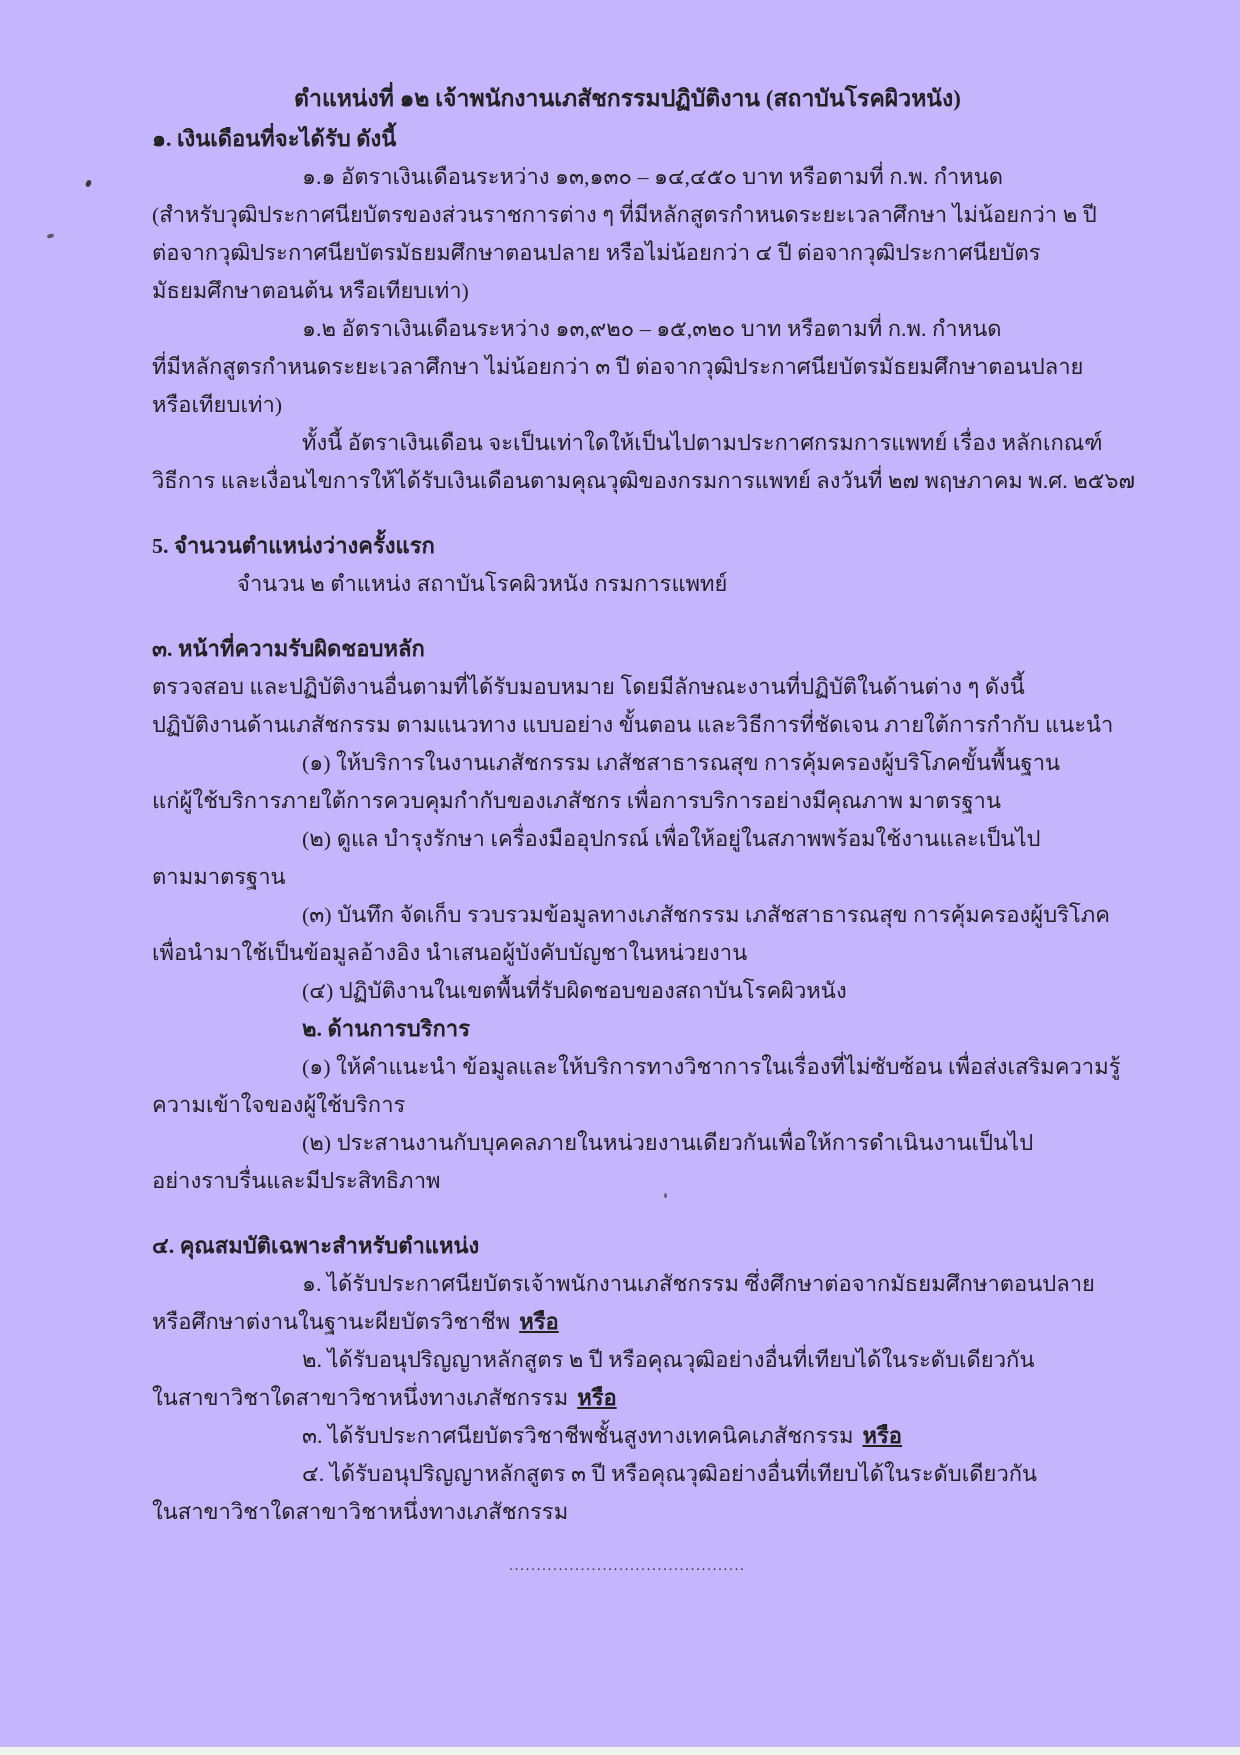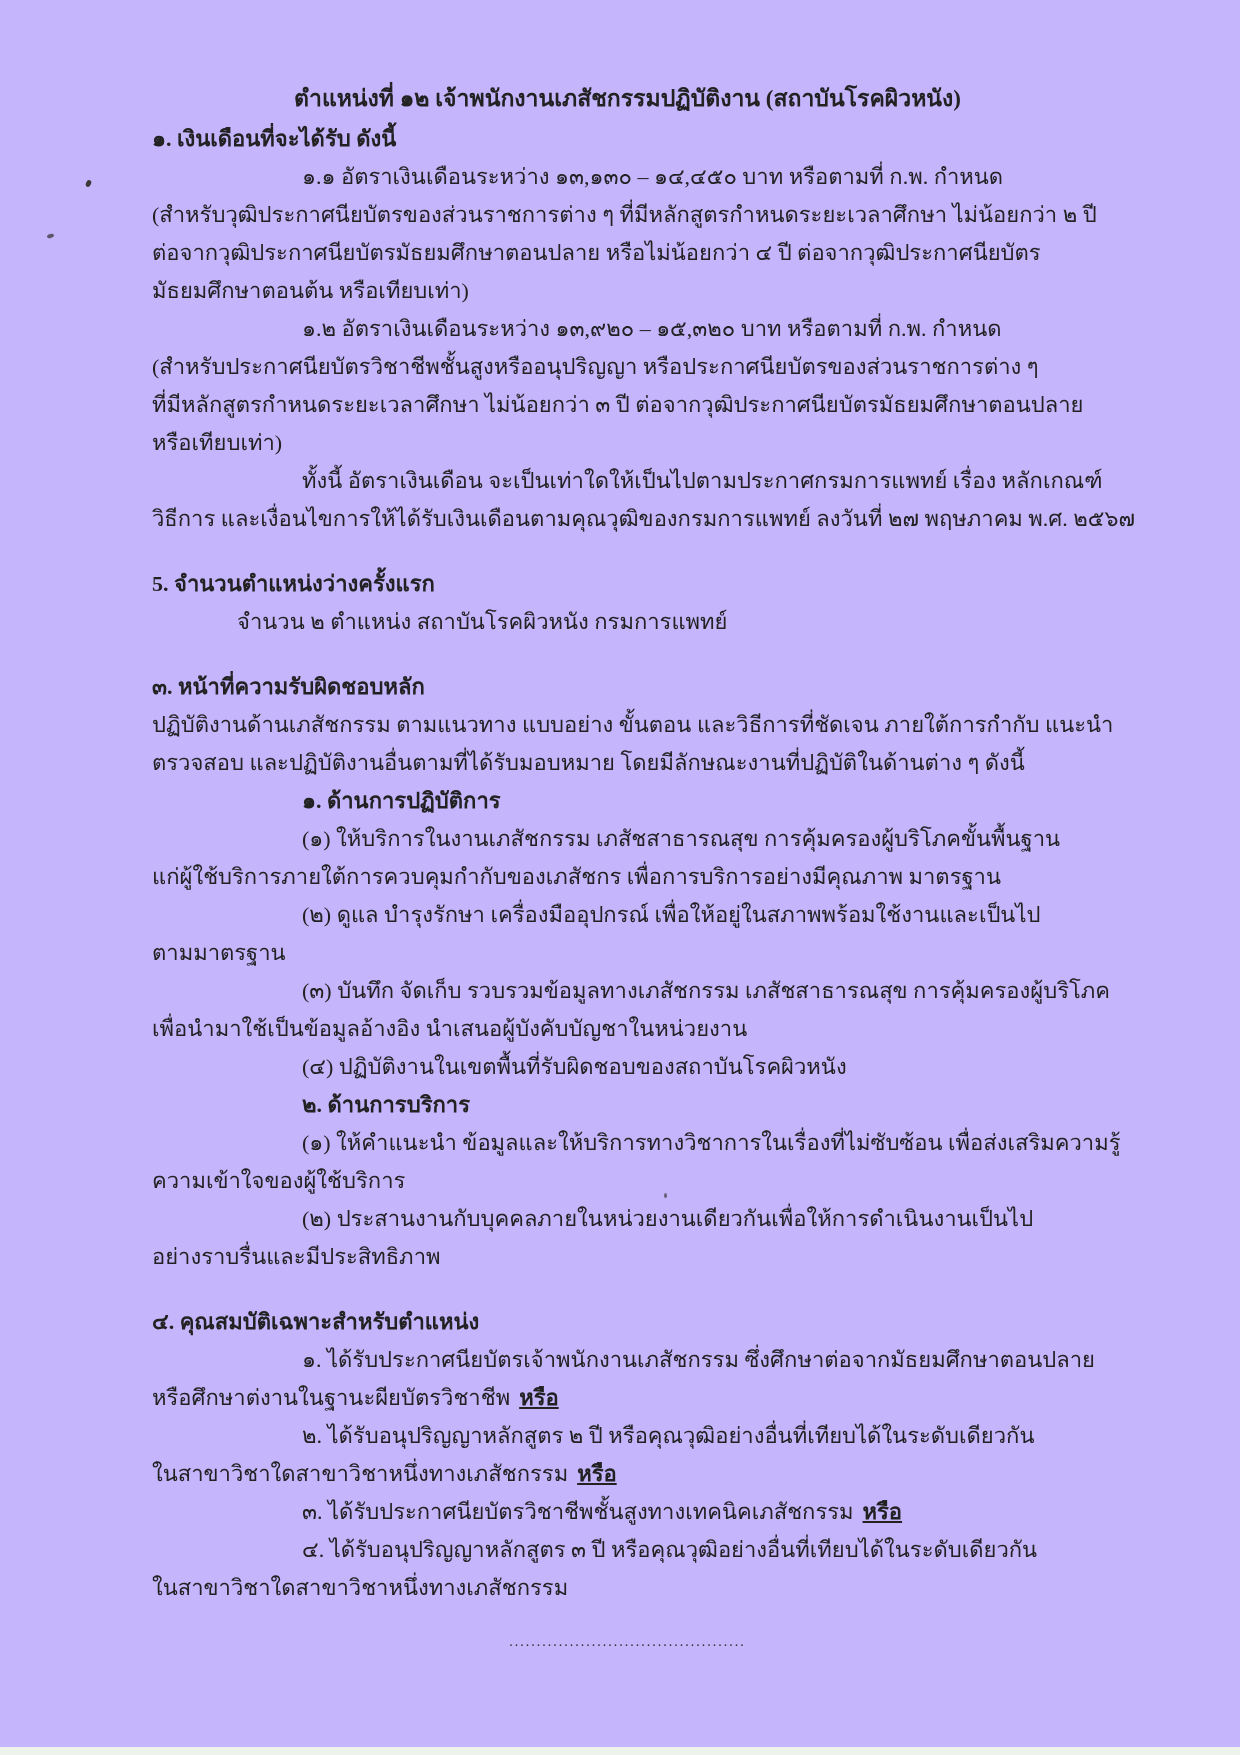--- a/index.html
+++ b/index.html
@@ -70,31 +70,29 @@
 
 <div class="page" style="background: #c4b5fd;">
   <div class="doc" id="doc-body">
       <div class="title"><span>ตำแหน่งที่ ๑๒ เจ้าพนักงานเภสัชกรรมปฏิบัติงาน (สถาบันโรคผิวหนัง)</span></div>
       <div class="line h"><span>๑. เงินเดือนที่จะได้รับ ดังนี้</span></div>
       <div class="line pi"><span>๑.๑ อัตราเงินเดือนระหว่าง ๑๓,๑๓๐ – ๑๔,๔๕๐ บาท หรือตามที่ ก.พ. กำหนด</span></div>
       <div class="line p"><span>(สำหรับวุฒิประกาศนียบัตรของส่วนราชการต่าง ๆ ที่มีหลักสูตรกำหนดระยะเวลาศึกษา ไม่น้อยกว่า ๒ ปี</span></div>
       <div class="line p"><span>ต่อจากวุฒิประกาศนียบัตรมัธยมศึกษาตอนปลาย หรือไม่น้อยกว่า ๔ ปี ต่อจากวุฒิประกาศนียบัตร</span></div>
       <div class="line p"><span>มัธยมศึกษาตอนต้น หรือเทียบเท่า)</span></div>
       <div class="line pi"><span>๑.๒ อัตราเงินเดือนระหว่าง ๑๓,๙๒๐ – ๑๕,๓๒๐ บาท หรือตามที่ ก.พ. กำหนด</span></div>
-      <div class="line p"><span>(สำหรับประกาศนียบัตรวิชาชีพชั้นสูงหรืออนุปริญญา หรือประกาศนียบัตรของส่วนราชการต่าง ๆ</span></div>
       <div class="line p"><span>ที่มีหลักสูตรกำหนดระยะเวลาศึกษา ไม่น้อยกว่า ๓ ปี ต่อจากวุฒิประกาศนียบัตรมัธยมศึกษาตอนปลาย</span></div>
       <div class="line p"><span>หรือเทียบเท่า)</span></div>
       <div class="line pi"><span>ทั้งนี้ อัตราเงินเดือน จะเป็นเท่าใดให้เป็นไปตามประกาศกรมการแพทย์ เรื่อง หลักเกณฑ์</span></div>
       <div class="line p"><span>วิธีการ และเงื่อนไขการให้ได้รับเงินเดือนตามคุณวุฒิของกรมการแพทย์ ลงวันที่ ๒๗ พฤษภาคม พ.ศ. ๒๕๖๗</span></div>
       <div class="line hg"><span>5. จำนวนตำแหน่งว่างครั้งแรก</span></div>
       <div class="line pi2"><span>จำนวน ๒ ตำแหน่ง สถาบันโรคผิวหนัง กรมการแพทย์</span></div>
       <div class="line hg"><span>๓. หน้าที่ความรับผิดชอบหลัก</span></div>
+      <div class="line p"><span>ตรวจสอบ และปฏิบัติงานอื่นตามที่ได้รับมอบหมาย โดยมีลักษณะงานที่ปฏิบัติในด้านต่าง ๆ ดังนี้</span></div>
       <div class="line p"><span>ปฏิบัติงานด้านเภสัชกรรม ตามแนวทาง แบบอย่าง ขั้นตอน และวิธีการที่ชัดเจน ภายใต้การกำกับ แนะนำ</span></div>
-      <div class="line p"><span>ตรวจสอบ และปฏิบัติงานอื่นตามที่ได้รับมอบหมาย โดยมีลักษณะงานที่ปฏิบัติในด้านต่าง ๆ ดังนี้</span></div>
-      <div class="line sub"><span>๑. ด้านการปฏิบัติการ</span></div>
       <div class="line pi"><span>(๑) ให้บริการในงานเภสัชกรรม เภสัชสาธารณสุข การคุ้มครองผู้บริโภคขั้นพื้นฐาน</span></div>
       <div class="line p"><span>แก่ผู้ใช้บริการภายใต้การควบคุมกำกับของเภสัชกร เพื่อการบริการอย่างมีคุณภาพ มาตรฐาน</span></div>
       <div class="line pi"><span>(๒) ดูแล บำรุงรักษา เครื่องมืออุปกรณ์ เพื่อให้อยู่ในสภาพพร้อมใช้งานและเป็นไป</span></div>
       <div class="line p"><span>ตามมาตรฐาน</span></div>
       <div class="line pi"><span>(๓) บันทึก จัดเก็บ รวบรวมข้อมูลทางเภสัชกรรม เภสัชสาธารณสุข การคุ้มครองผู้บริโภค</span></div>
       <div class="line p"><span>เพื่อนำมาใช้เป็นข้อมูลอ้างอิง นำเสนอผู้บังคับบัญชาในหน่วยงาน</span></div>
       <div class="line pi"><span>(๔) ปฏิบัติงานในเขตพื้นที่รับผิดชอบของสถาบันโรคผิวหนัง</span></div>
       <div class="line sub"><span>๒. ด้านการบริการ</span></div>
       <div class="line pi"><span>(๑) ให้คำแนะนำ ข้อมูลและให้บริการทางวิชาการในเรื่องที่ไม่ซับซ้อน เพื่อส่งเสริมความรู้</span></div>
       <div class="line p"><span>ความเข้าใจของผู้ใช้บริการ</span></div>

